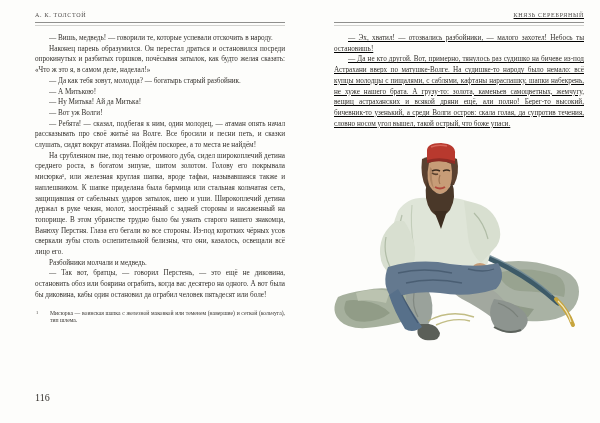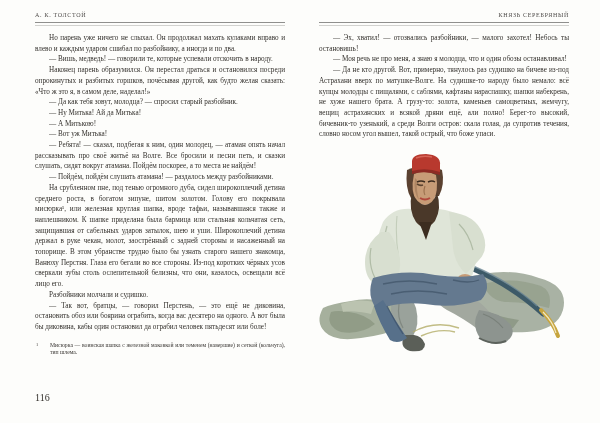--- a/index.html
+++ b/index.html
@@ -5,21 +5,21 @@
   html, body { margin:0; padding:0; }
   body {
     width:600px; height:423px;
     background:#fdfdfb;
     position:relative;
     overflow:hidden;
     font-family:"Liberation Serif", serif;
   }
   .page { position:absolute; top:12px; width:250px; }
   .page-left  { left:35px; }
-  .page-right { left:319px; }
+  .page-right { left:334px;text-decoration:underline; }
 
   .running-head {
     font-size:6px;
     letter-spacing:0.7px;
     color:#4f4c4a;
     text-transform:uppercase;
     height:8px;
   }
   .running-head.right { text-align:right; }
   .head-rule {
@@ -72,63 +72,60 @@
 <body>
 
 <div>
 
   <div class="page page-left">
     <div class="running-head">А. К. ТОЛСТОЙ</div>
     <div class="head-rule"></div>
 
     <div class="body-text">
 
-        <p class="para">Но парень уже ничего не слыхал. Он продолжал махать кулаками вправо и влево и каждым ударом сшибал по разбойнику, а иногда и по два.</p>
 
         <p class="para">— Вишь, медведь! — говорили те, которые успевали отскочить в народу.</p>
 
-        <p class="para">Наконец парень образумился. Он перестал драться и остановился посреди опрокинутых и разбитых горшков, почёсывая другой, как будто желая сказать: «Что ж это я, в самом деле, наделал!»</p>
-
-
-        <p class="para">— Да как тебя зовут, молодца? — спросил старый разбойник.</p>
+        <p class="para">Наконец парень образумился. Он перестал драться и остановился посреди опрокинутых и разбитых горшков, почёсывая затылок, как будто желая сказать: «Что ж это я, в самом деле, наделал!»</p>
+
+
+        <p class="para">— Да как тебя зовут, молодца? — богатырь старый разбойник.</p>
+
+        <p class="para">— А Митькою!</p>
 
         <p class="para">— Ну Митька! Ай да Митька!</p>
 
-        <p class="para">— А Митькою!</p>
-
-        <p class="para">— Вот уж Митька!</p>
+        <p class="para">— Вот уж Волги!</p>
 
         <p class="para">— Ребята! — сказал, подбегая к ним, один молодец, — атаман опять начал рассказывать про своё житьё на Волге. Все бросили и песни петь, и сказки слушать, сидят вокруг атамана. Пойдём поскорее, а то места не найдём!</p>
 
-        <p class="para">— Пойдём, пойдём слушать атамана! — раздалось между разбойниками.</p>
 
         <p class="para">На срубленном пне, под тенью огромного дуба, сидел широкоплечий детина среднего роста, в богатом зипуне, шитом золотом. Голову его покрывала мисюрка¹, или железная круглая шапка, вроде тафьи, называвшаяся также и наплешником. К шапке приделана была бармица или стальная кольчатая сеть, защищавшая от сабельных ударов затылок, шею и уши. Широкоплечий детина держал в руке чекан, молот, заострённый с задней стороны и насаженный на топорище. В этом убранстве трудно было бы узнать старого нашего знакомца, Ванюху Перстня. Глаза его бегали во все стороны. Из-под коротких чёрных усов сверкали зубы столь ослепительной белизны, что они, казалось, освещали всё лицо его.</p>
 
-        <p class="para">Разбойники молчали и судишко.</p>
+        <p class="para">Разбойники молчали и медведь.</p>
 
         <p class="para">— Так вот, братцы, — говорил Перстень, — это ещё не диковина, остановить обоз или боярина ограбить, когда вас десятеро на одного. А вот была бы диковина, кабы один остановил да ограбил человек пятьдесят или боле!</p>
       </div>
 
     <div class="footnote">
       <span class="fn-marker">1</span>
       <span class="fn-text">Мисюрка — воинская шапка с железной маковкой или теменем (навершие) и сеткой (кольчуга), тип шлема.</span>
     </div>
   </div>
 
   <div class="page-number">116</div>
 
   <div class="page page-right">
     <div class="running-head right">КНЯЗЬ СЕРЕБРЯНЫЙ</div>
     <div class="head-rule"></div>
 
     <div class="body-text">
 
         <p class="para">— Эх, хватил! — отозвались разбойники, — малого захотел! Небось ты остановишь!</p>
 
-        <p class="para">— Моя речь не про меня, а знаю я молодца, что и один обозы останавливал!</p>
 
 
         <p class="para">— Да не кто другой. Вот, примерно, тянулось раз судишко на бичеве из-под Астрахани вверх по матушке-Волге. На судишке-то народу было немало: всё купцы молодцы с пищалями, с саблями, кафтаны нараспашку, шапки набекрень, не хуже нашего брата. А грузу-то: золота, каменьев самоцветных, жемчугу, вещиц астраханских и всякой дряни ещё, али полно! Берег-то высокий, бичевник-то узенький, а среди Волги остров: скала голая, да супротив течения, словно носом угол вышел, такой острый, что боже упаси.</p>
       </div>
 
     <div class="illustration-wrap">
       <svg width="262" height="210" viewBox="0 0 262 210" xmlns="http://www.w3.org/2000/svg">
 
         <g>
           <path d="M10 156 Q2 170 12 180 Q22 190 48 186 Q72 183 90 175 L92 154 Q60 144 38 149 Q18 152 10 156 Z" fill="#a6b09d"></path>

